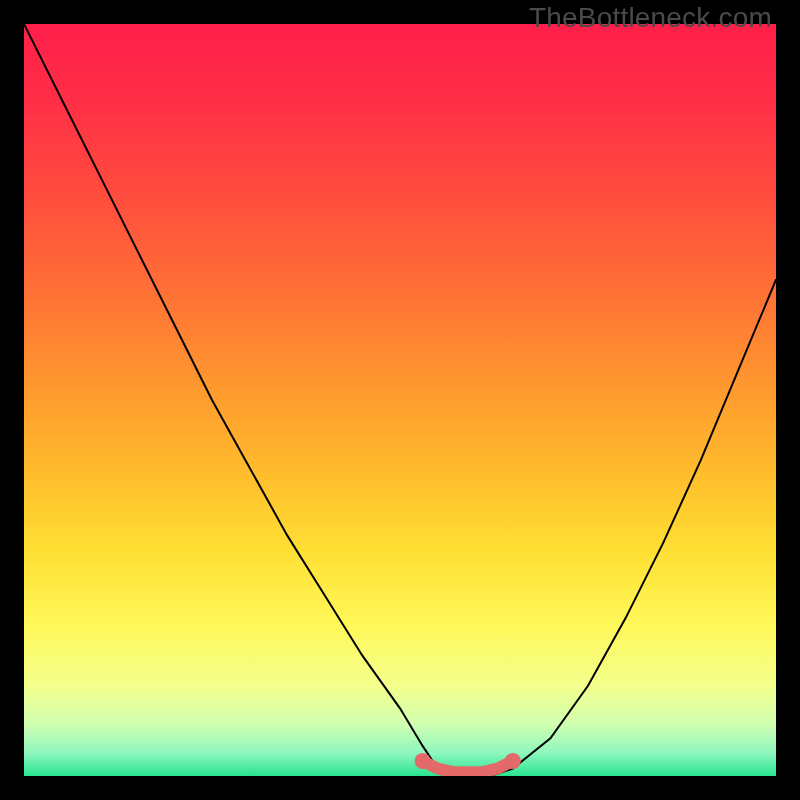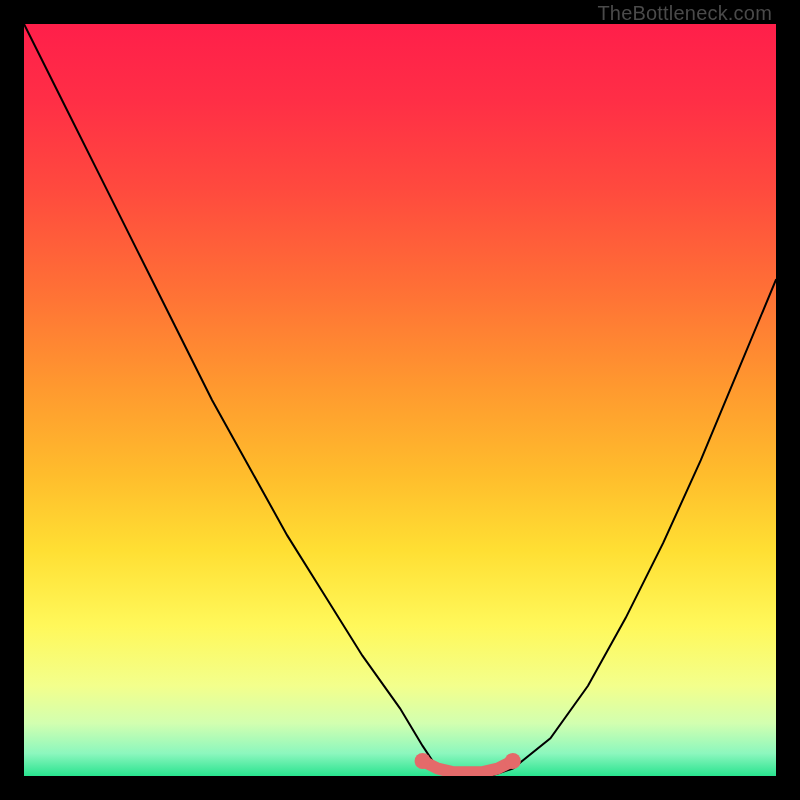--- a/index.html
+++ b/index.html
@@ -17,21 +17,21 @@
     width: 752px;
     height: 752px;
     background: #000;
   }
   .watermark {
     position: absolute;
     top: 2px;
     right: 28px;
     color: #4a4a4a;
     font-family: Arial, Helvetica, sans-serif;
-    font-size: 20px;
+    font-size: 28px;
     font-weight: 400;
     letter-spacing: 0.2px;
     z-index: 10;
   }
   svg {
     display: block;
   }
 </style>
 </head>
 <body>

